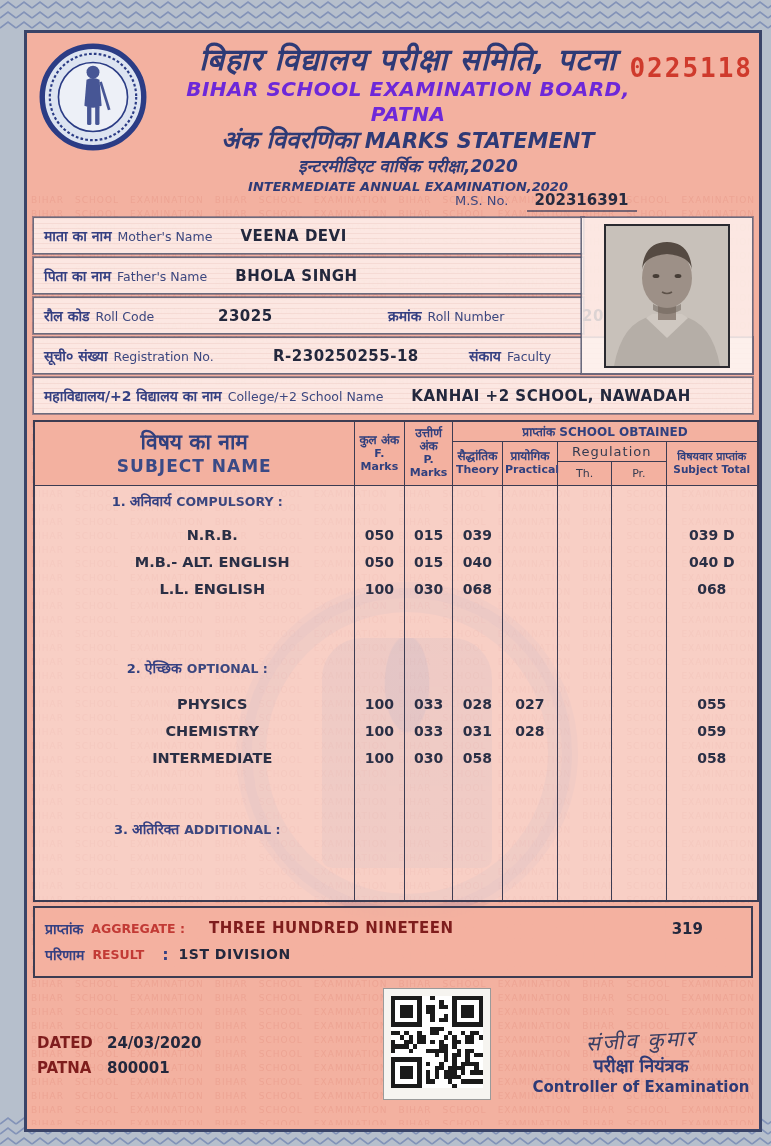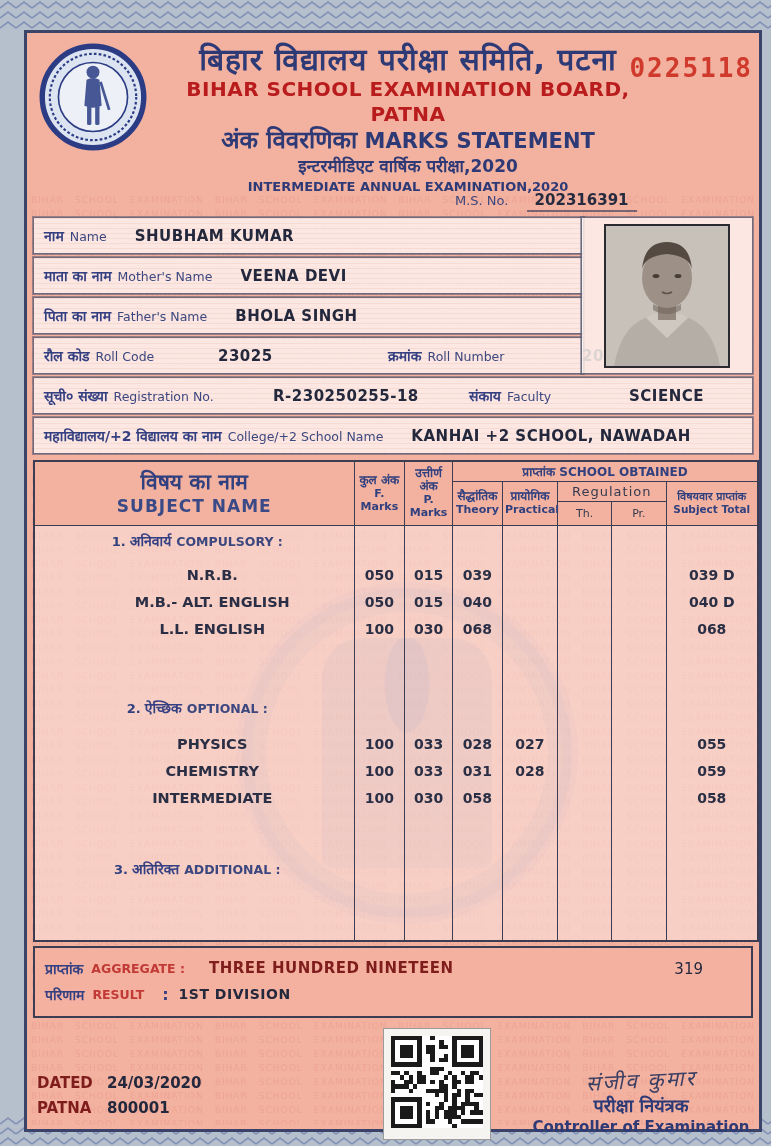--- a/index.html
+++ b/index.html
@@ -43,23 +43,23 @@
   .content{position:relative;z-index:2;}
 
   
   .hdr{position:relative;padding-top:10px;height:148px;}
   .emblem{position:absolute;left:12px;top:10px;width:108px;height:108px;}
   .serial{
     position:absolute;right:6px;top:20px;
     font-family:"DejaVu Sans Mono", monospace;
     font-size:26px;color:#cf3a2c;letter-spacing:2px;font-weight:bold;
   }
-  .titles{margin:0 95px 0 125px;text-align:center;}
+  .titles{margin:0 95px 0 125px;text-align:center;font-style:italic;}
   .t-hi{font-size:30px;font-weight:bold;color:#2e3a76;line-height:34px;letter-spacing:1px;}
-  .t-en{font-size:20px;font-weight:bold;color:#b91c1c;letter-spacing:.5px;line-height:25px;}
+  .t-en{font-size:20px;font-weight:bold;color:#6d28d9;letter-spacing:.5px;line-height:25px;}
   .t-sub{font-size:21px;font-weight:bold;color:#2e3a76;line-height:27px;}
   .t-sub .hi{font-size:24px;}
   .t-exam-hi{font-size:17px;font-weight:bold;color:#2e3a76;line-height:23px;}
   .t-exam-en{font-size:13px;font-weight:bold;color:#2e3a76;line-height:18px;}
   .ms-row{height:22px;padding-left:428px;font-size:13px;color:#3c477f;}
   .ms-row .msv{
     font-size:15px;font-weight:bold;color:#262b40;margin-left:14px;
     border-bottom:2px solid rgba(55,60,90,.65);padding:0 8px 1px 8px;
   }
 
@@ -122,21 +122,21 @@
   
   .agg-box{
     margin:4px 6px 0 6px;border:2px solid #3c3c52;background:rgba(243,177,160,.95);
     padding:7px 10px 9px 10px;position:relative;
   }
   .agg-line{display:flex;align-items:center;height:26px;}
   .agg-line .hi{font-size:14px;font-weight:bold;color:#354082;}
   .agg-line .en{font-size:12.5px;font-weight:bold;color:#c23a35;margin-left:8px;}
   .agg-line .colon{margin:0 10px 0 18px;font-weight:bold;color:#354082;}
   .agg-words{font-size:15px;font-weight:bold;color:#7f1d1d;letter-spacing:.5px;margin-left:24px;}
-  .agg-num{position:absolute;right:48px;top:12px;font-size:15px;font-weight:normal;color:#23283d;}
+  .agg-num{position:absolute;right:48px;top:12px;font-size:15px;font-weight:bold;color:#23283d;}
   .res-val{font-size:14px;font-weight:bold;color:#23283d;letter-spacing:.5px;}
 
   
   .footer{position:relative;height:150px;margin:8px 6px 0 6px;}
   .qr-wrap{
     position:absolute;left:350px;top:2px;background:#f6f4f0;padding:7px;border:1px solid #9a9a9a;
   }
   .dated{position:absolute;left:4px;top:48px;}
   .dated .frag{display:flex;margin-bottom:7px;}
   .dated .dl{width:70px;font-size:15px;font-weight:bold;color:#7f1d1d;}
@@ -204,26 +204,20 @@
       </div>
     </div>
 
     <div class="ms-row">
       <span>M.S. No.</span>
       <span class="msv">202316391</span>
     </div>
 
     <div class="fields-zone">
       <div class="fleft">
-        <div class="frow">
-          <span class="lbl">
-            <span class="hi">नाम</span><span class="en">Name</span>
-          </span>
-          <span class="val">SHUBHAM KUMAR</span>
-        </div>
         <div class="frow">
           <span class="lbl">
             <span class="hi">माता का नाम</span><span class="en">Mother's Name</span>
           </span>
           <span class="val">VEENA DEVI</span>
         </div>
         <div class="frow">
           <span class="lbl">
             <span class="hi">पिता का नाम</span><span class="en">Father's Name</span>
           </span>

